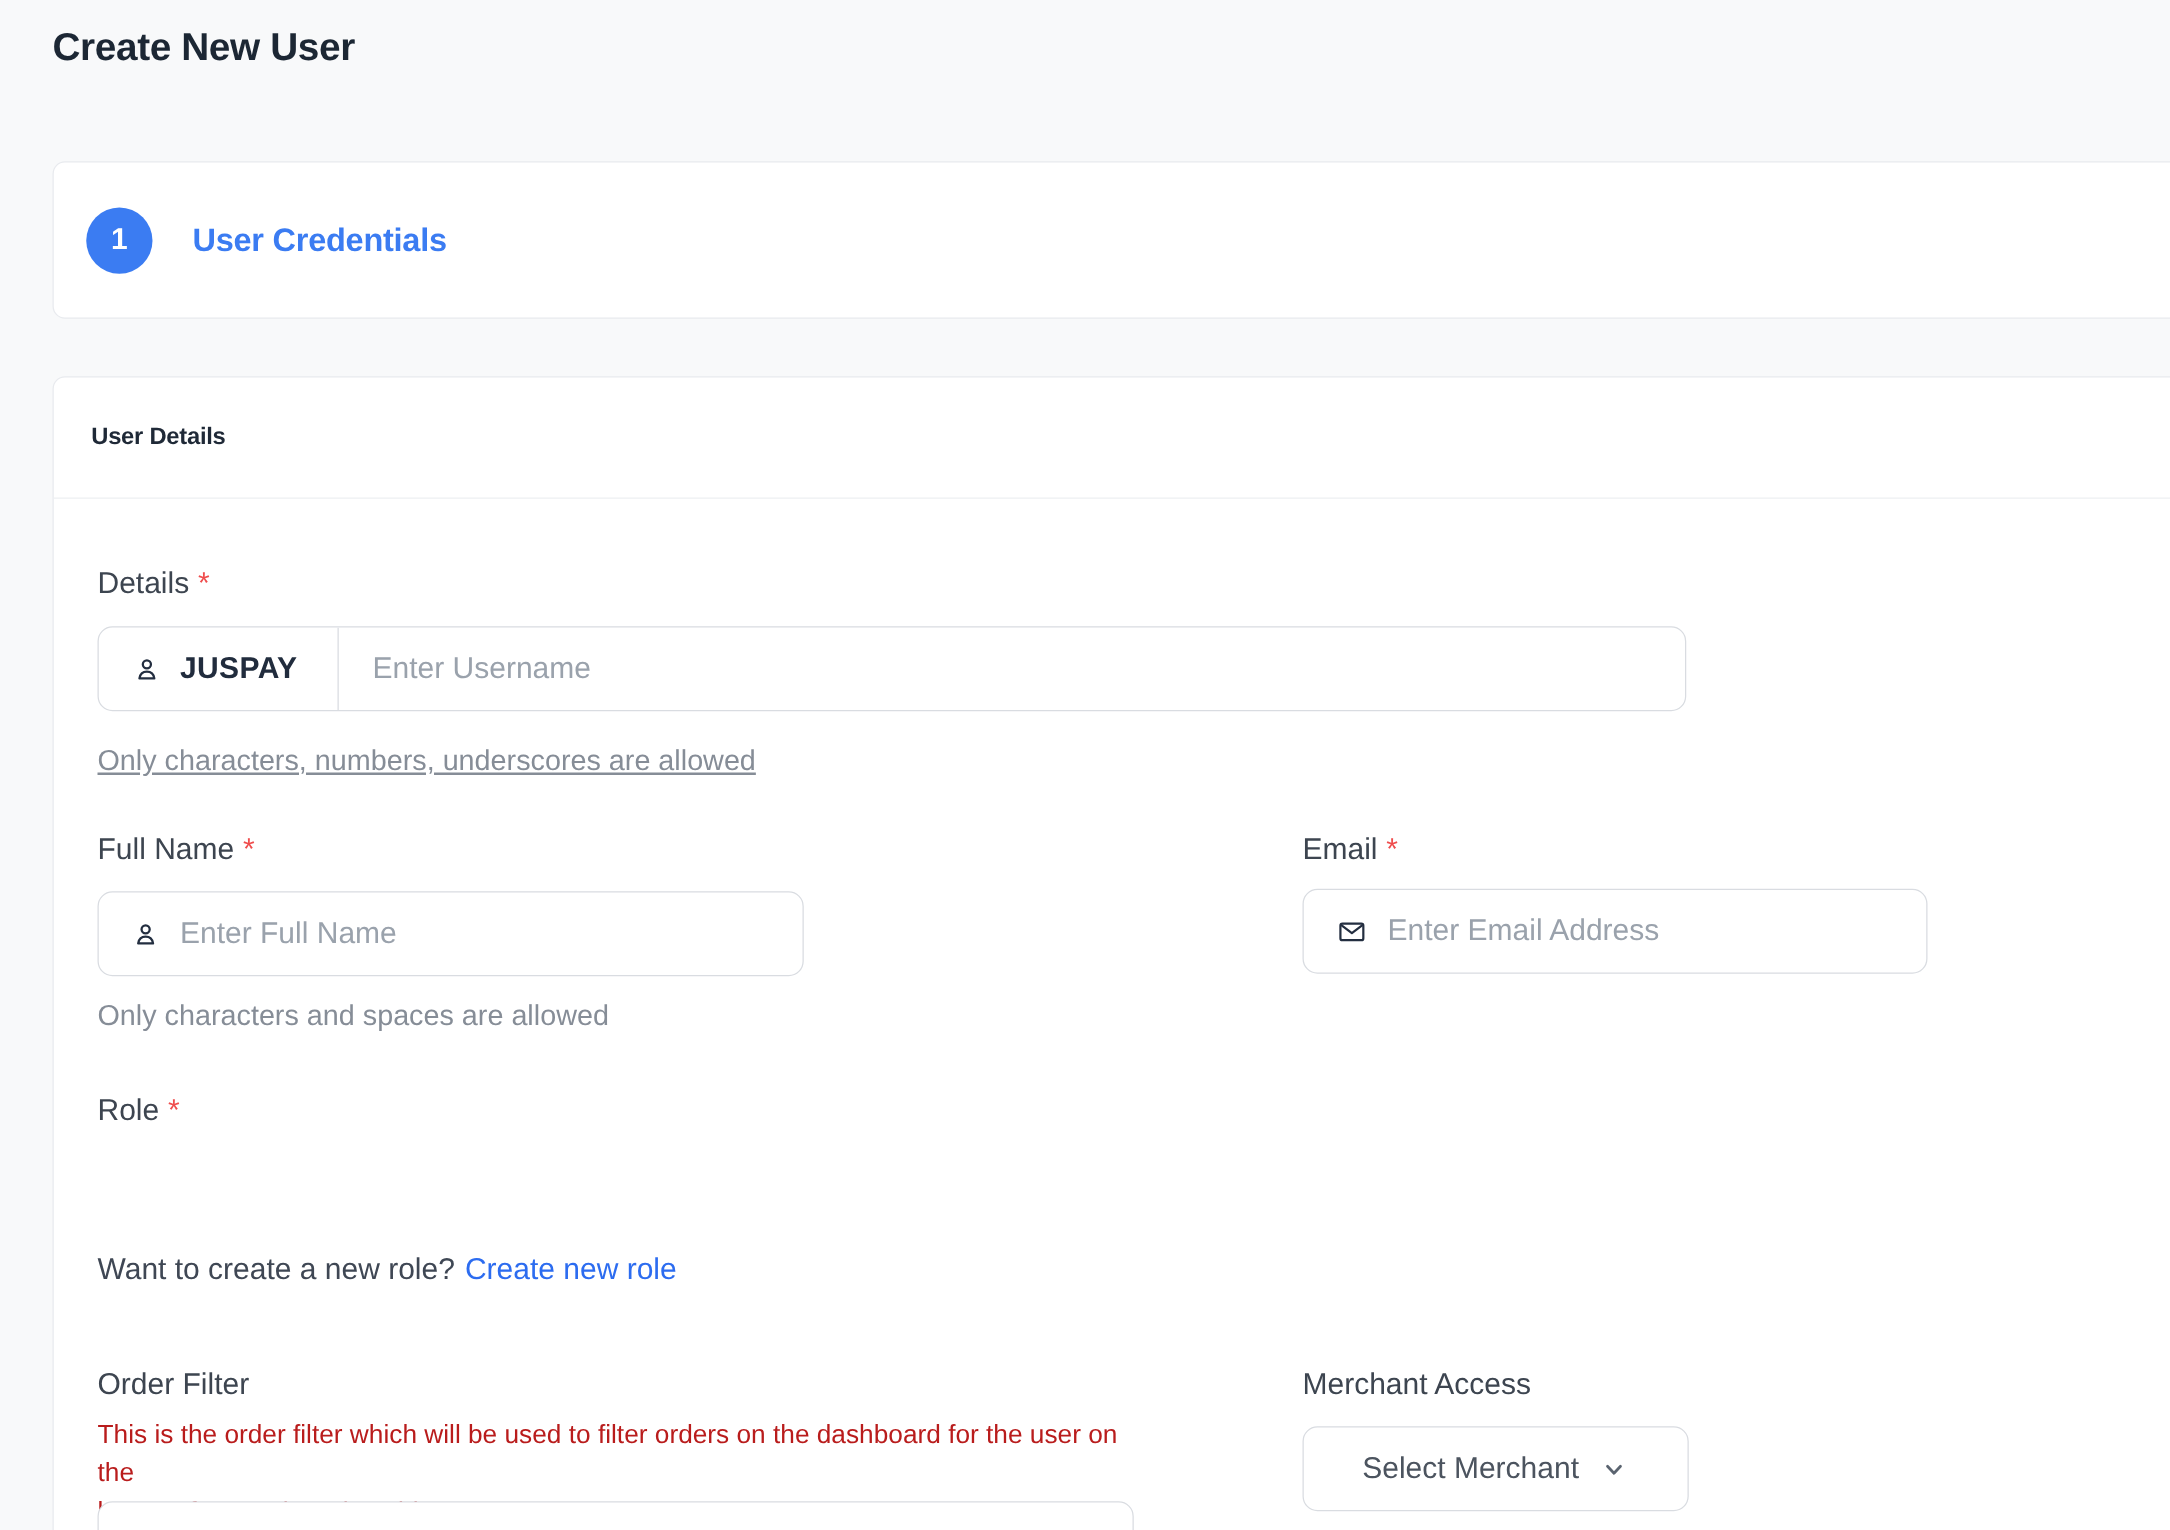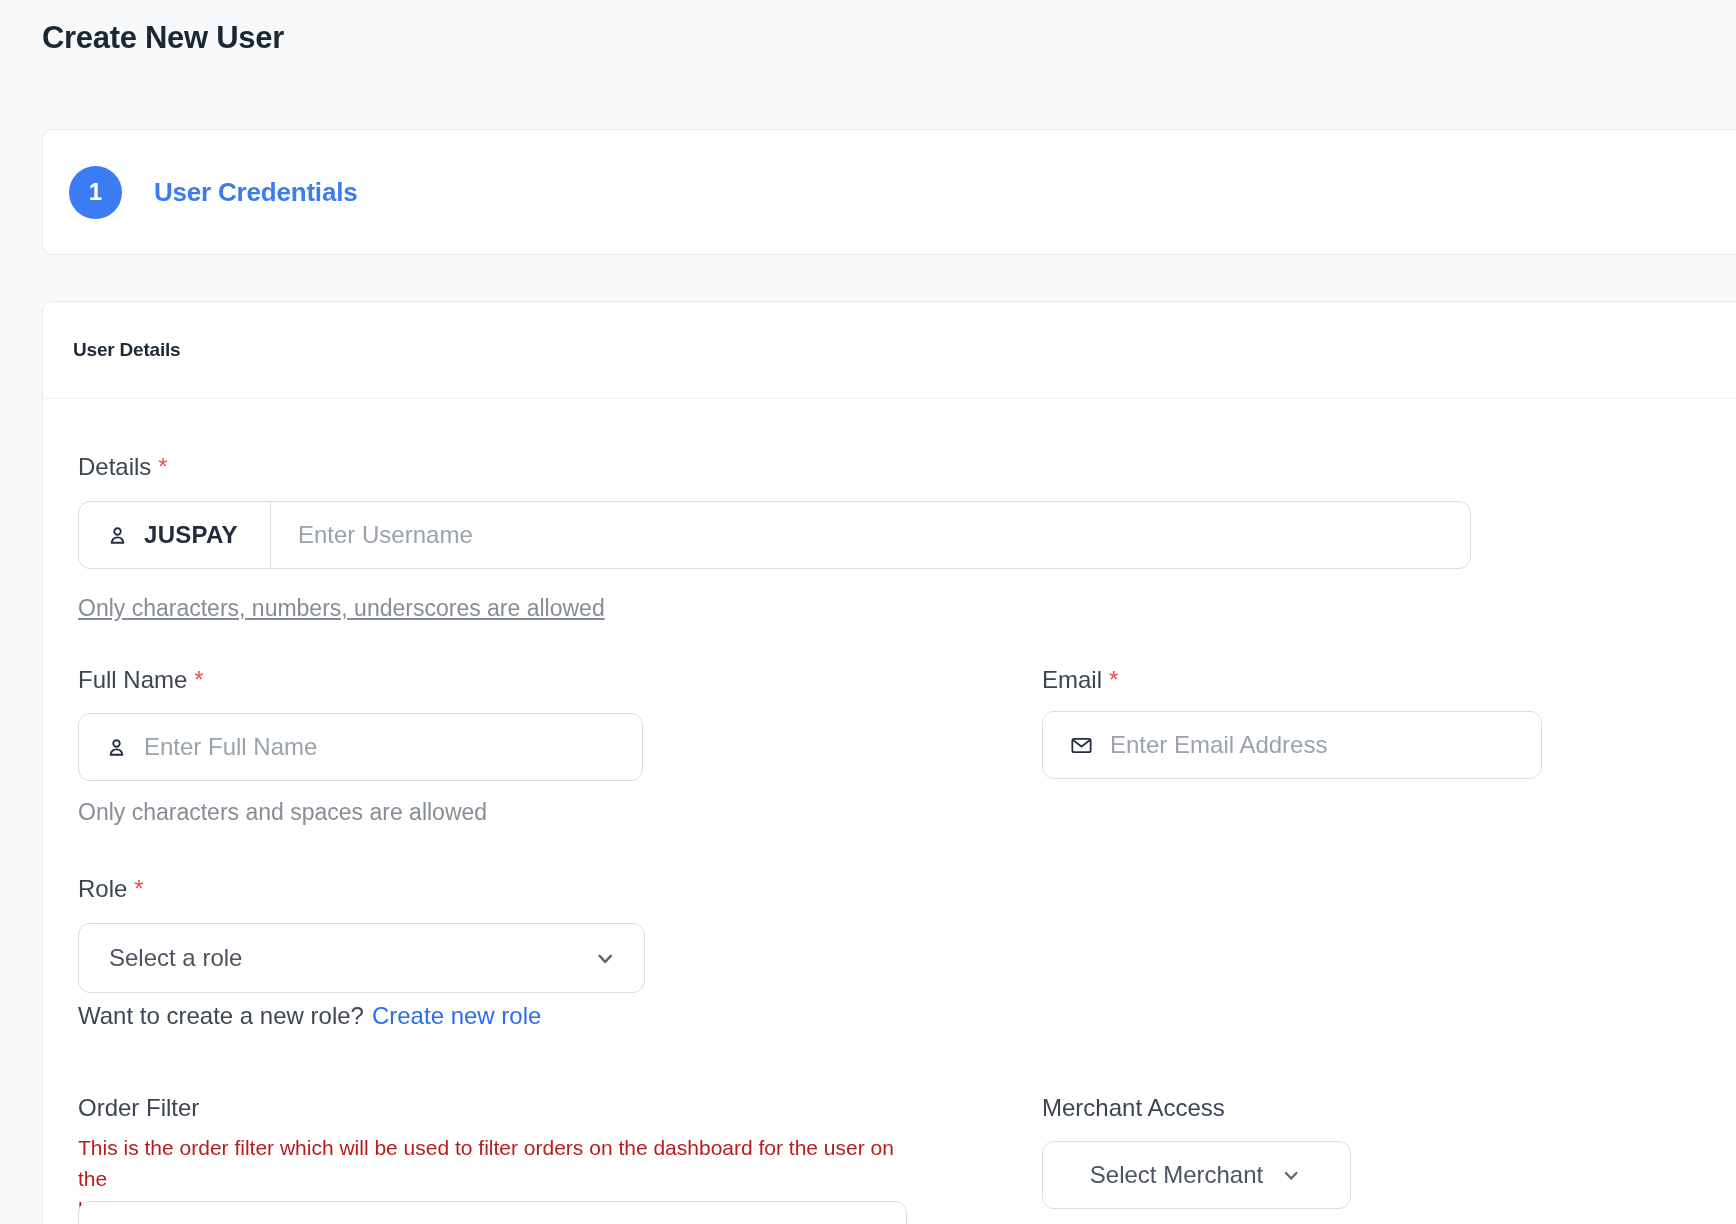--- a/index.html
+++ b/index.html
@@ -74,21 +74,21 @@
   .desc{position:absolute;font-size:21px;line-height:31px;color:#b91c1c;white-space:pre-line;width:840px;}
 
   .order-filter-input{
     position:absolute;left:35px;top:897px;width:829px;height:90px;
     background:#fff;border:1px solid #d9dce1;border-radius:12px;
     font-family:inherit;font-size:24px;color:#2a3340;padding:0 0 0 27px;outline:none;
   }
 
   
   .pos-username-label{left:35px;top:54px;}
-  .pos-username-input{left:35px;top:102px;width:1393px;}
+  .pos-username-input{left:35px;top:102px;width:1271px;}
   .pos-username-helper{left:35px;top:196px;text-decoration:underline;}
   .pos-fullname-label{left:35px;top:267px;}
   .pos-fullname-input{left:35px;top:314px;width:565px;}
   .pos-email-label{left:999px;top:267px;}
   .pos-email-input{left:999px;top:312px;width:500px;}
   .pos-fullname-helper{left:35px;top:400px;}
   .pos-role-label{left:35px;top:476px;}
   .pos-role-select{left:35px;top:524px;width:567px;}
   .pos-role-hint{left:35px;top:603px;}
   .pos-orderfilter-label{left:35px;top:695px;}
@@ -160,28 +160,20 @@
             <rect x="3.2" y="5.6" width="17.6" height="12.8" rx="1.6"></rect>
             <path d="M4.4 7.2 L12 13 L19.6 7.2" stroke-linejoin="round" stroke-linecap="round"></path>
           </svg>
         </span>
         <input type="email" placeholder="Enter Email Address" style="">
       </div>
 
       <div class="f-label pos-role-label">
         <span>Role</span><span class="req">*</span>
       </div>
-      <div class="select role-select pos-role-select">
-        <span class="select-value">Select a role</span>
-        <span class="chevron">
-          <svg width="26" height="26" viewBox="0 0 24 24" fill="none" stroke="currentColor" stroke-width="2.2">
-            <path d="M7 10l5.2 5.6L17.4 10" stroke-linecap="round" stroke-linejoin="round"></path>
-          </svg>
-        </span>
-      </div>
       <div class="role-hint pos-role-hint">
         <span>Want to create a new role?</span><a href="#">Create new role</a>
       </div>
 
       <div class="f-label pos-orderfilter-label">Order Filter</div>
       <div class="desc pos-orderfilter-desc">This is the order filter which will be used to filter orders on the dashboard for the user on the
 bases of passed product_id</div>
       <input type="text" class="order-filter-input" style="">
 
       <div class="f-label pos-merchant-label">Merchant Access</div>

